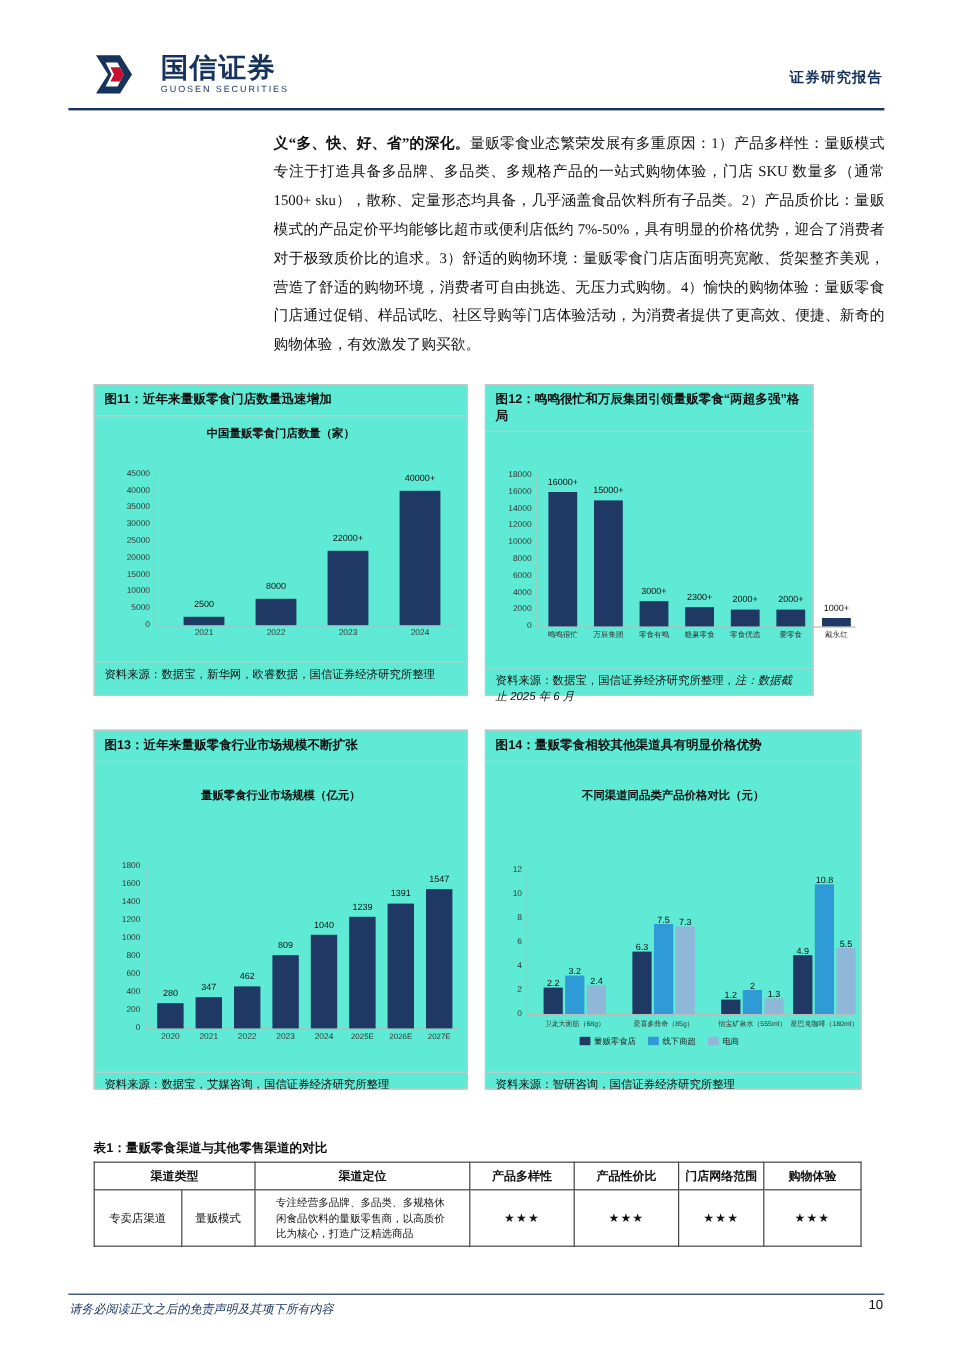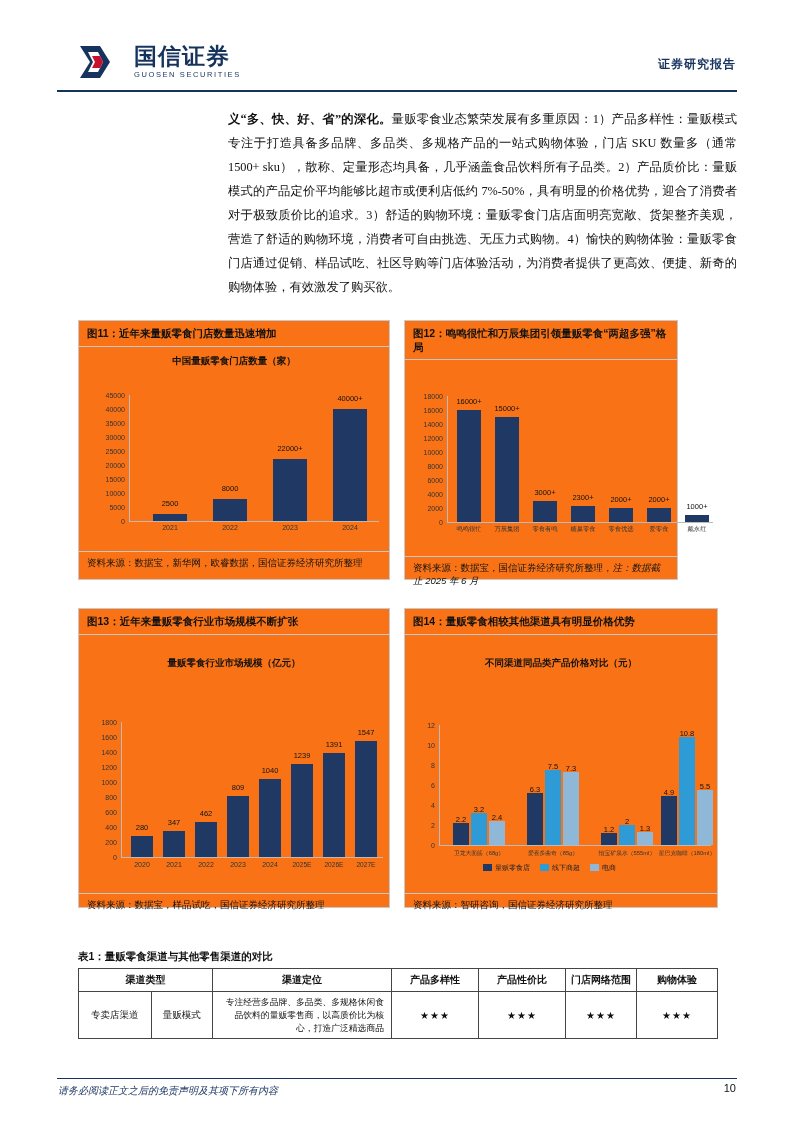--- a/index.html
+++ b/index.html
@@ -34,21 +34,21 @@
   
   .content{position:absolute;left:228px;top:108px;width:509px;}
   .para{
     font-size:12.3px;line-height:1.95;text-align:justify;color:#111;
     font-family:"Liberation Serif","DejaVu Serif",serif;
   }
   .para b{font-weight:bold;}
 
   
   .fig{
-    position:absolute;border:1px solid #c8c8c8;box-sizing:border-box;background:#f97316;
+    position:absolute;border:1px solid #c8c8c8;box-sizing:border-box;background:#5eead4;
   }
   .fig-title{
     font-size:10.5px;font-weight:bold;color:#111;padding:6px 8px 5px 8px;
     border-bottom:1px solid #c8c8c8;line-height:1.3;
   }
   .fig-body{position:relative;}
   .fig-src{
     font-size:9.5px;color:#111;padding:5px 8px;border-top:1px solid #c8c8c8;line-height:1.35;
   }
   .fig-src i{font-style:italic;}
@@ -71,21 +71,21 @@
     position:absolute;display:flex;gap:10px;align-items:center;font-size:7px;color:#222;
   }
   .legend span.sw{display:inline-block;width:9px;height:7px;margin-right:3px;vertical-align:middle;}
 
   
   .tbl-wrap{position:absolute;left:78px;top:950px;width:539px;}
   .tbl-cap{font-size:10.5px;font-weight:bold;color:#111;margin-bottom:4px;}
   table{border-collapse:collapse;width:640px;font-size:9.5px;}
   th,td{border:1px solid #444;padding:4px 4px;text-align:center;vertical-align:middle;color:#111;}
   th{font-weight:bold;background:#fff;font-size:10px;}
-  td.desc{text-align:right;line-height:1.45;font-size:8.8px;padding:4px 7px;}
+  td.desc{text-align:left;line-height:1.45;font-size:8.8px;padding:4px 17px;}
   .stars{letter-spacing:1px;font-size:10px;}
 
   
   .footer-rule{position:absolute;left:57px;top:1078px;width:680px;height:1px;background:#16335e;}
   .footer-left{
     position:absolute;left:58px;top:1084px;font-size:10px;color:#16335e;font-style:italic;
   }
   .footer-right{
     position:absolute;right:58px;top:1082px;font-size:11px;color:#111;
   }
@@ -241,21 +241,21 @@
         <div class="xtick" style="left:42px;top:156px;width:42px;">2020</div>
         <div class="xtick" style="left:74px;top:156px;width:42px;">2021</div>
         <div class="xtick" style="left:106px;top:156px;width:42px;">2022</div>
         <div class="xtick" style="left:138px;top:156px;width:42px;">2023</div>
         <div class="xtick" style="left:170px;top:156px;width:42px;">2024</div>
         <div class="xtick" style="left:202px;top:156px;width:42px;font-size:6.6px;">2025E</div>
         <div class="xtick" style="left:234px;top:156px;width:42px;font-size:6.6px;">2026E</div>
         <div class="xtick" style="left:266px;top:156px;width:42px;font-size:6.6px;">2027E</div>
       </div>
     </div>
-    <div class="fig-src">资料来源：数据宝，样品试吃，国信证券经济研究所整理</div>
+    <div class="fig-src">资料来源：数据宝，艾媒咨询，国信证券经济研究所整理</div>
   </div>
 
   <div class="fig" style="left:404px;top:608px;width:314px;height:300px;">
     <div class="fig-title">图14：量贩零食相较其他渠道具有明显价格优势</div>
     <div class="fig-body" style="height:236px;">
       <div class="chart-title" style="margin-top:22px;">不同渠道同品类产品价格对比（元）</div>
       <div class="plot" style="position:absolute;left:0;top:48px;width:312px;height:178px;">
         <div class="axis-y-label" style="left:4px;top:140px;width:26px;">0</div>
         <div class="axis-y-label" style="left:4px;top:120px;width:26px;">2</div>
         <div class="axis-y-label" style="left:4px;top:100px;width:26px;">4</div>

